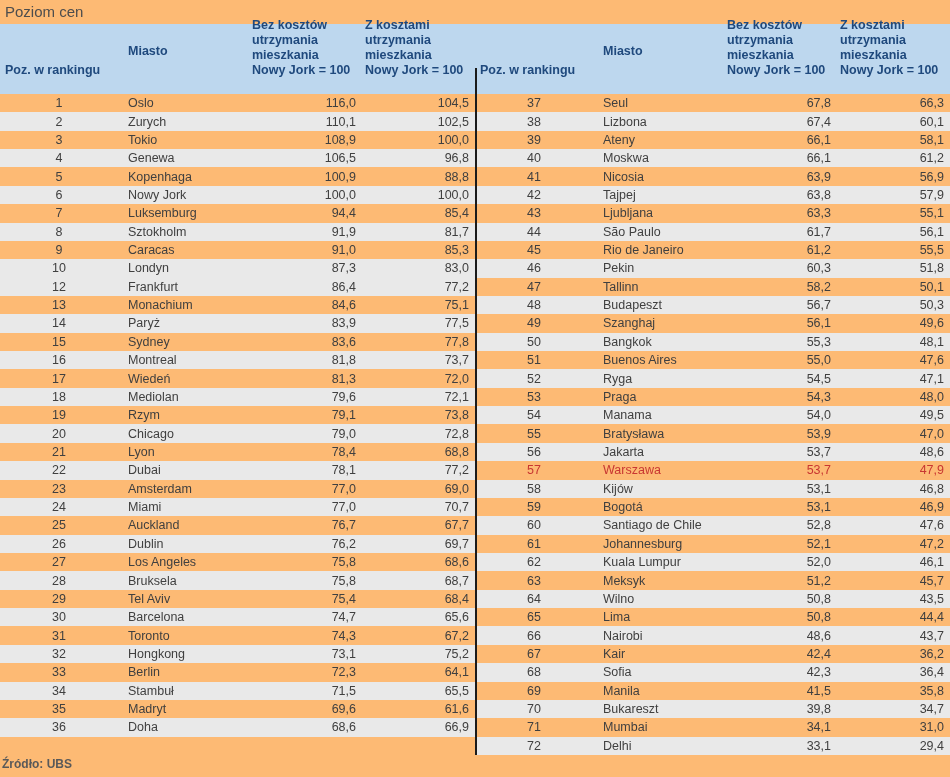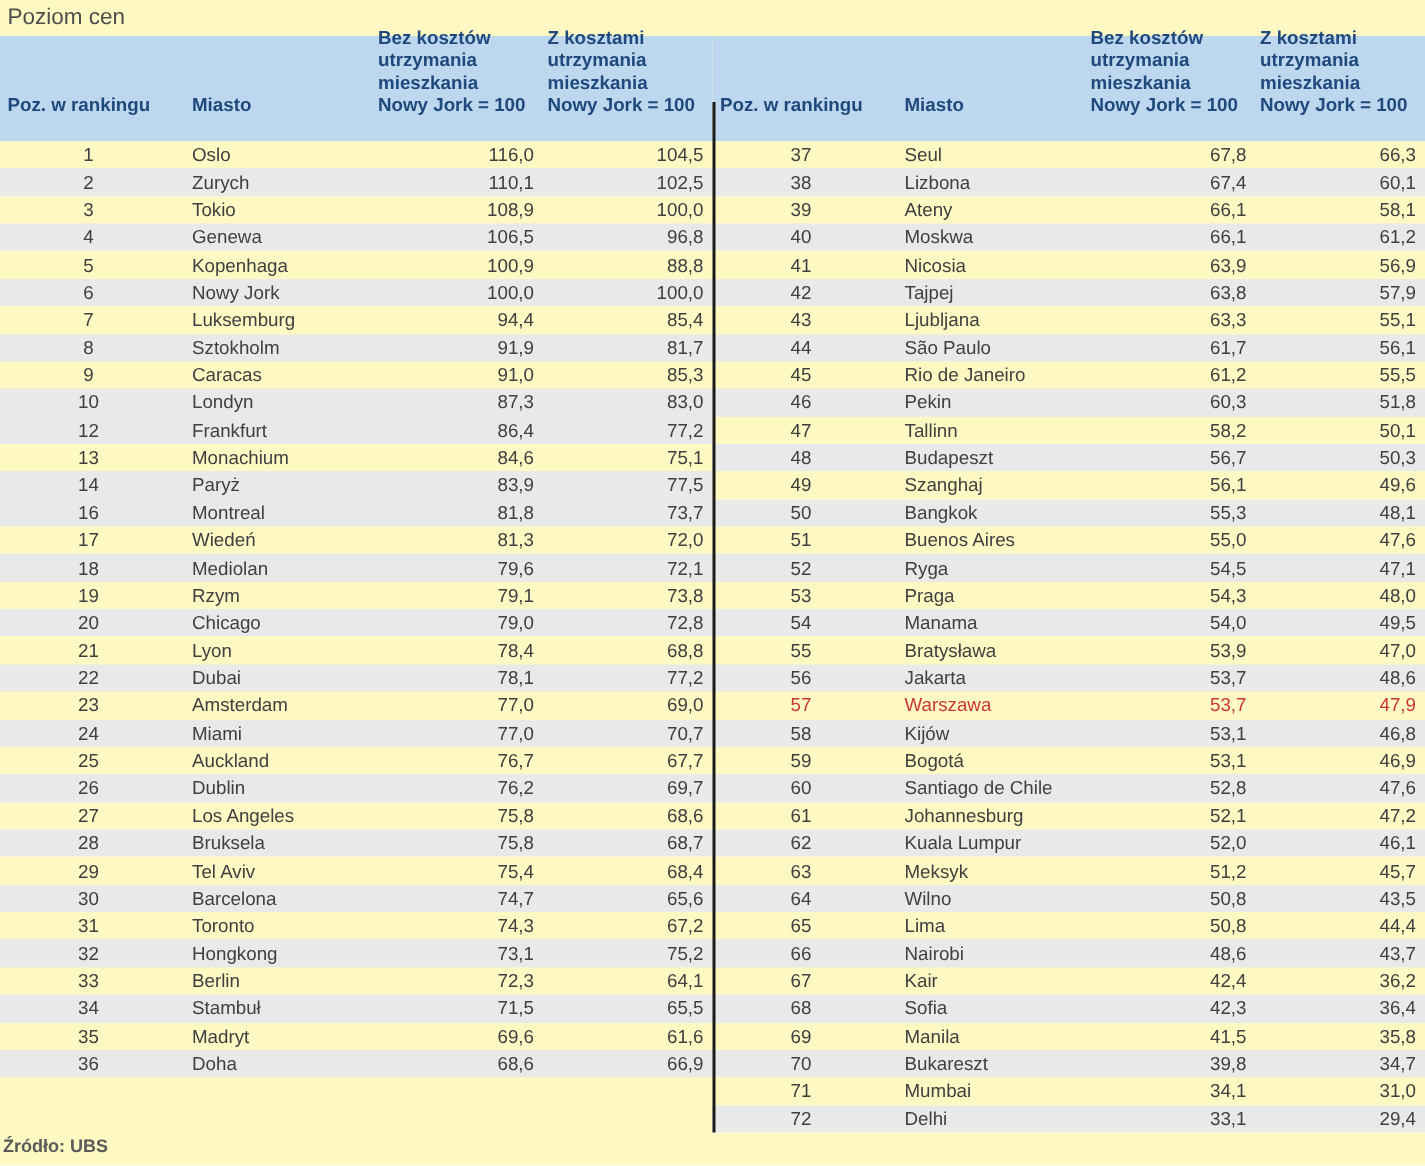--- a/index.html
+++ b/index.html
@@ -1,20 +1,20 @@
 <!DOCTYPE html>
 <html><head>
 <meta charset="utf-8">
 <style>
   html, body { margin: 0; padding: 0; background: #ffffff; }
   .page {
     position: relative;
     width: 950px;
     height: 777px;
-    background: #fef9c3;
+    background: #fdba74;
     font-family: "Liberation Sans", "DejaVu Sans", sans-serif;
     overflow: hidden;
   }
   .title {
     position: absolute;
     top: 3px;
     left: 5px;
     font-size: 15px;
     color: #4d4d4d;
   }
@@ -36,21 +36,21 @@
     flex-direction: column;
     justify-content: flex-end;
     padding-bottom: 16px;
     color: #1F497D;
     font-weight: bold;
     font-size: 12.5px;
     line-height: 15px;
     box-sizing: border-box;
   }
   .h-rank { width: 118px; padding-left: 5px; margin-top: 18px; }
-  .h-city { width: 132px; padding-left: 10px; }
+  .h-city { width: 132px; padding-left: 10px; justify-content: center; }
   .h-v1 { width: 112px; padding-left: 2px; }
   .h-v2 { width: 113px; padding-left: 3px; }
   .row {
     display: flex;
     height: 18.36px;
     align-items: center;
     font-size: 12.5px;
     color: #404040;
   }
   .row.alt { background: #E9E9E9; }
@@ -172,20 +172,26 @@
             <span class="c-city">Monachium</span>
             <span class="c-v1">84,6</span>
             <span class="c-v2">75,1</span>
           </div>
           <div class="row alt">
             <span class="c-rank">14</span>
             <span class="c-city">Paryż</span>
             <span class="c-v1">83,9</span>
             <span class="c-v2">77,5</span>
           </div>
+          <div class="row">
+            <span class="c-rank">15</span>
+            <span class="c-city">Sydney</span>
+            <span class="c-v1">83,6</span>
+            <span class="c-v2">77,8</span>
+          </div>
           <div class="row alt">
             <span class="c-rank">16</span>
             <span class="c-city">Montreal</span>
             <span class="c-v1">81,8</span>
             <span class="c-v2">73,7</span>
           </div>
           <div class="row">
             <span class="c-rank">17</span>
             <span class="c-city">Wiedeń</span>
             <span class="c-v1">81,3</span>

